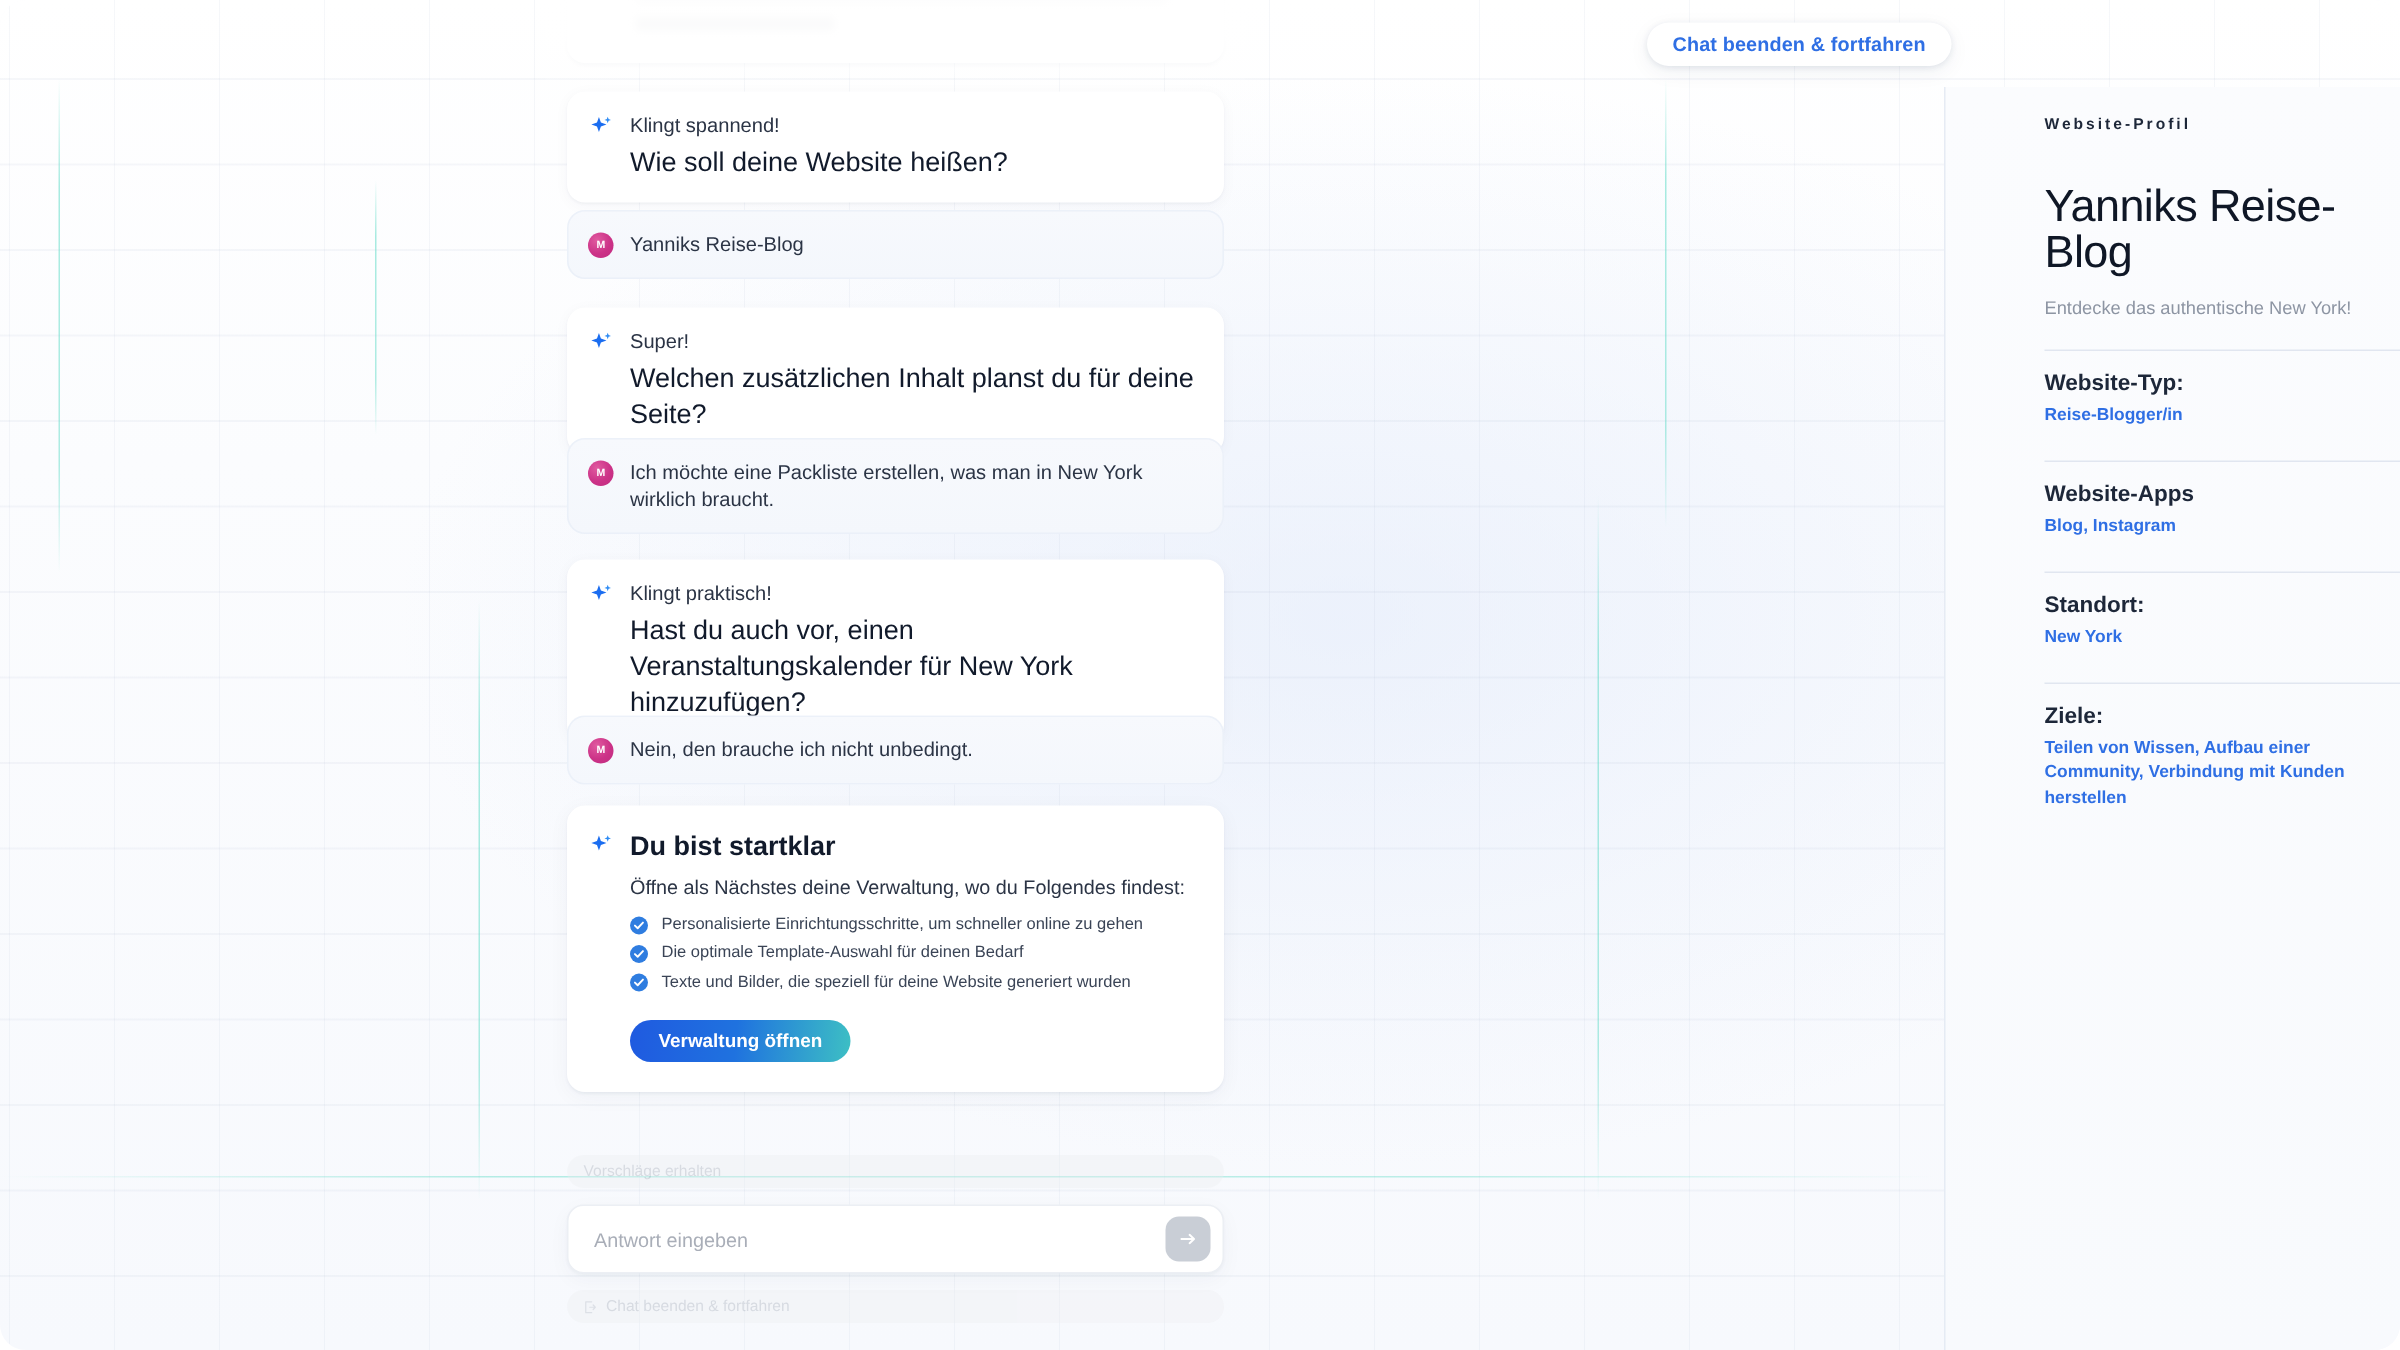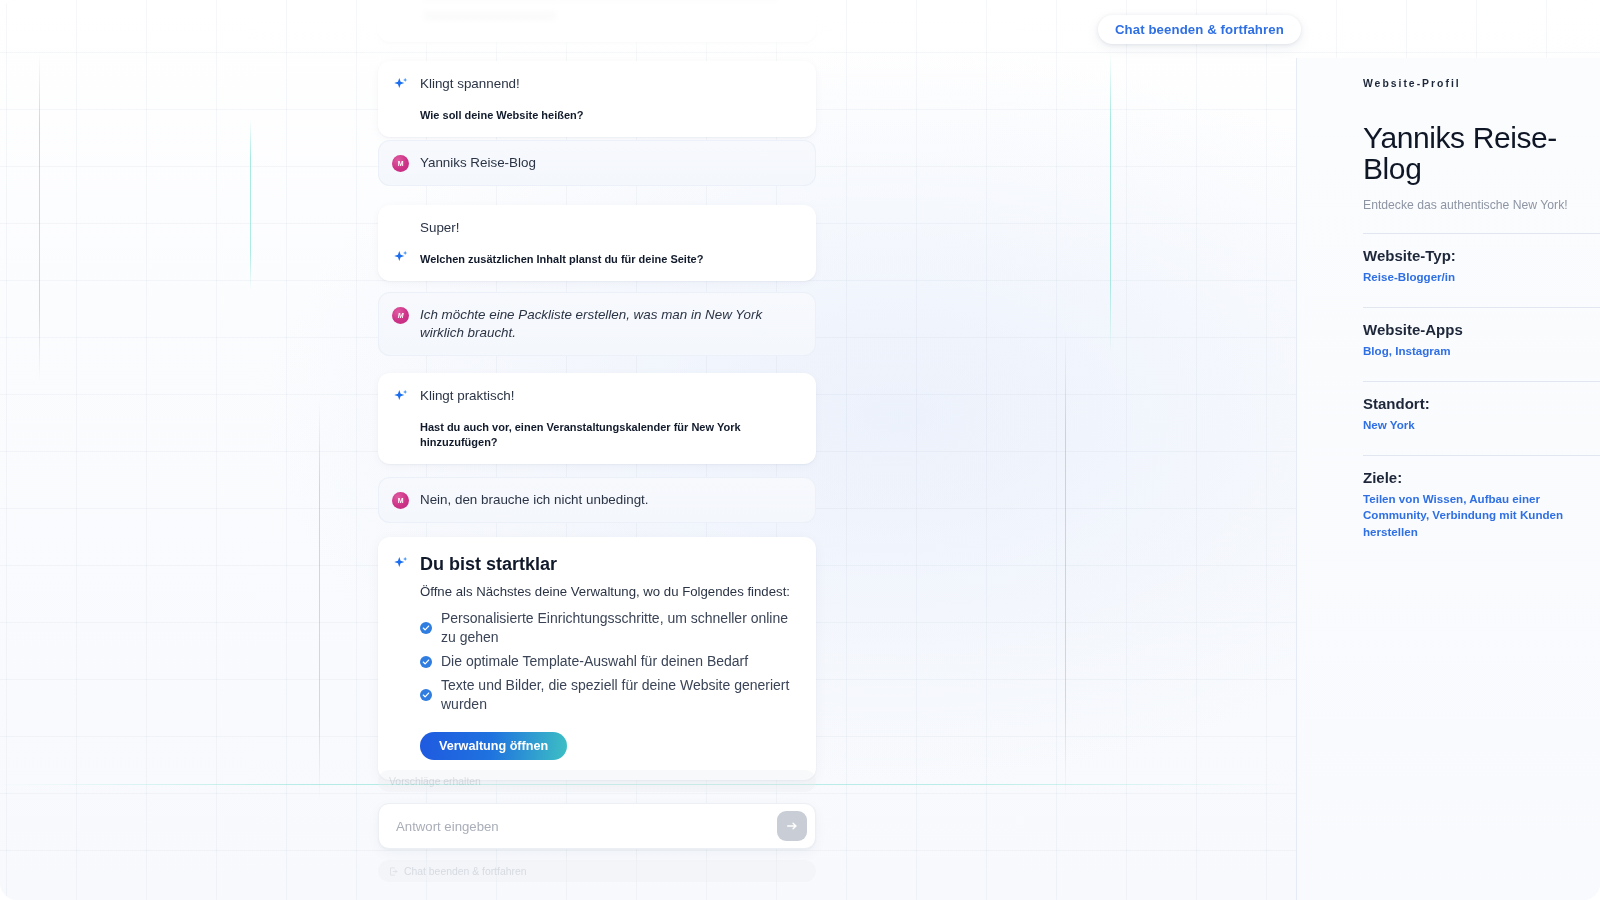--- a/index.html
+++ b/index.html
@@ -130,25 +130,25 @@
     line-height: 1;
     letter-spacing: -0.2px;
   }
 
   .m-lead {
     font-size: 13.4px;
     color: #2b3445;
     line-height: 1.3;
   }
   .m-strong {
-    font-size: 11px;
+    font-size: 18px;
     color: #111a2b;
-    font-weight: 700;
+    font-weight: 400;
     line-height: 1.33;
-    margin-top: 16px;
+    margin-top: 5px;
   }
   .m-plain {
     font-size: 13.4px;
     color: #2b3445;
     line-height: 1.33;
   }
 
   
   .final-card {
     position: absolute;
@@ -172,21 +172,21 @@
     display: flex; align-items: center; gap: 9px;
     margin-bottom: 4px;
   }
   .check-icon {
     flex: 0 0 12px; width: 12px; height: 12px;
     border-radius: 50%;
     background: #2f7de0;
     display: flex; align-items: center; justify-content: center;
   }
   .check-icon svg { display: block; }
-  .bullet-text { font-size: 14px; color: #3a4456; line-height: 1.4; }
+  .bullet-text { font-size: 11px; color: #3a4456; line-height: 1.4; }
 
   .primary-btn {
     margin-top: 13px;
     display: inline-flex; align-items: center; justify-content: center;
     height: 28px;
     padding: 0 19px;
     border: none;
     border-radius: 14px;
     background: linear-gradient(95deg, #1f5ae0 0%, #1f72df 48%, #3dbfc4 100%);
     color: #ffffff;
@@ -341,34 +341,34 @@
 
     <div class="msg user" style="top:140px;">
       <div class="msg-icon">
         <div class="avatar">M</div>
       </div>
       <div class="msg-body">
         <div class="m-plain">Yanniks Reise-Blog</div>
       </div>
     </div>
 
-    <div class="msg bot" style="top:205px;align-items:flex-end;">
+    <div class="msg bot" style="top:205px;">
       <div class="msg-icon">
         <svg class="sparkle" viewBox="0 0 20 20" aria-hidden="true">
           <path d="M8.1 2.2 L9.55 6.35 L13.7 7.8 L9.55 9.25 L8.1 13.4 L6.65 9.25 L2.5 7.8 L6.65 6.35 Z" fill="#1b6df0"></path>
           <path d="M14.6 2.0 L15.25 3.75 L17.0 4.4 L15.25 5.05 L14.6 6.8 L13.95 5.05 L12.2 4.4 L13.95 3.75 Z" fill="#2f8cf4"></path>
         </svg>
       </div>
       <div class="msg-body">
         <div class="m-lead">Super!</div>
         <div class="m-strong">Welchen zusätzlichen Inhalt planst du für deine Seite?</div>
       </div>
     </div>
 
-    <div class="msg user" style="top:292px;font-style:italic;">
+    <div class="msg user" style="top:292px;">
       <div class="msg-icon">
         <div class="avatar">M</div>
       </div>
       <div class="msg-body">
         <div class="m-plain">Ich möchte eine Packliste erstellen, was man in New York wirklich braucht.</div>
       </div>
     </div>
 
     <div class="msg bot" style="top:373px;">
       <div class="msg-icon">

